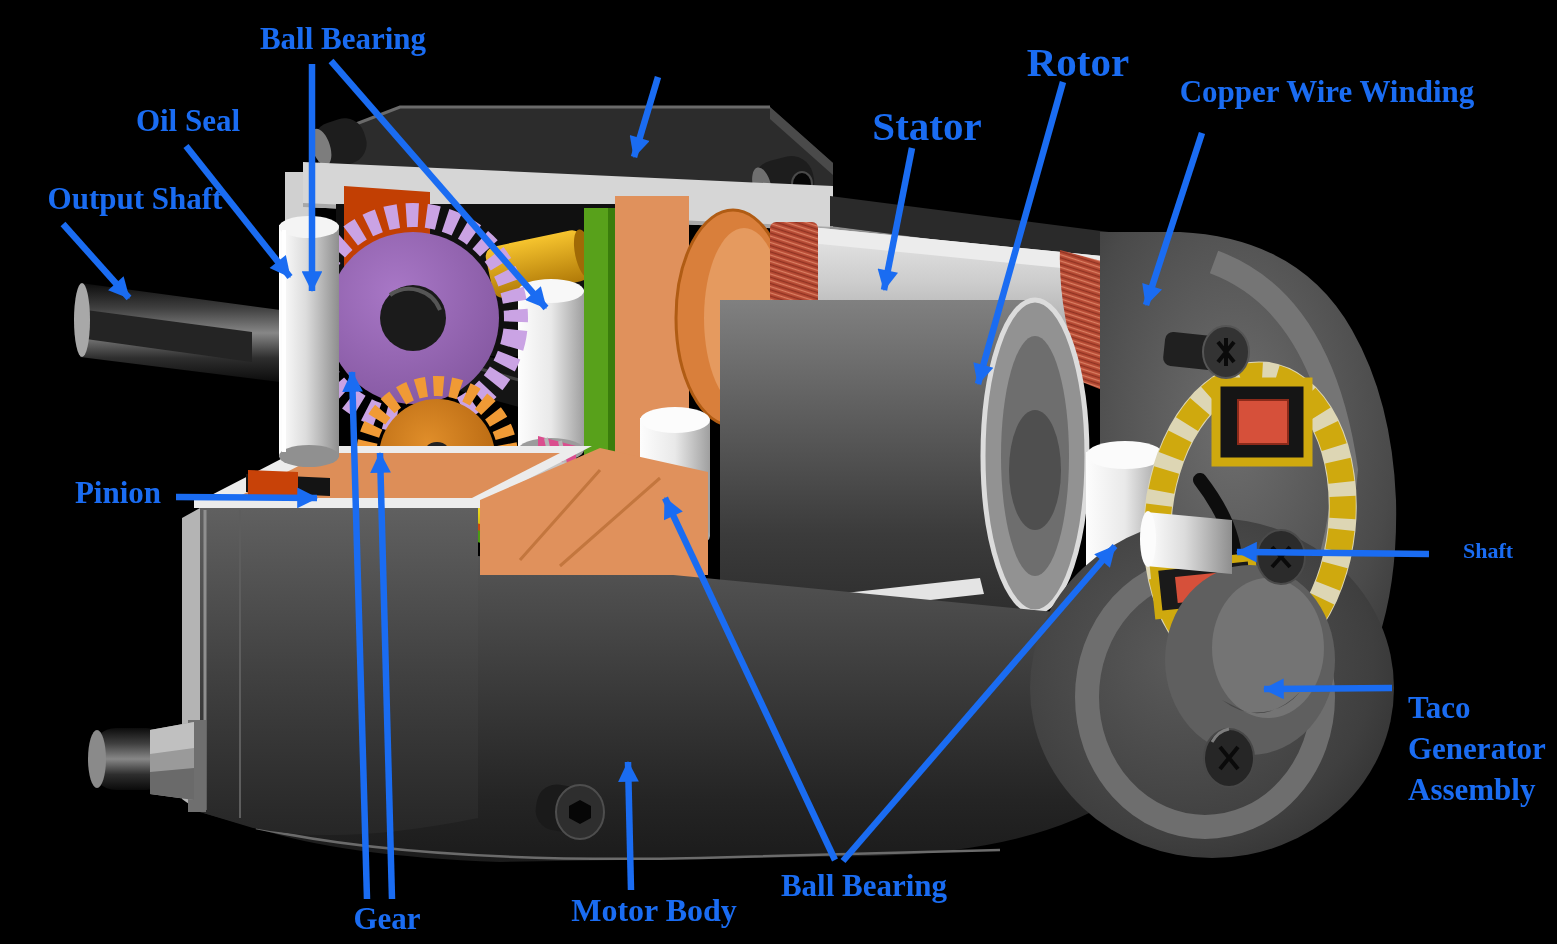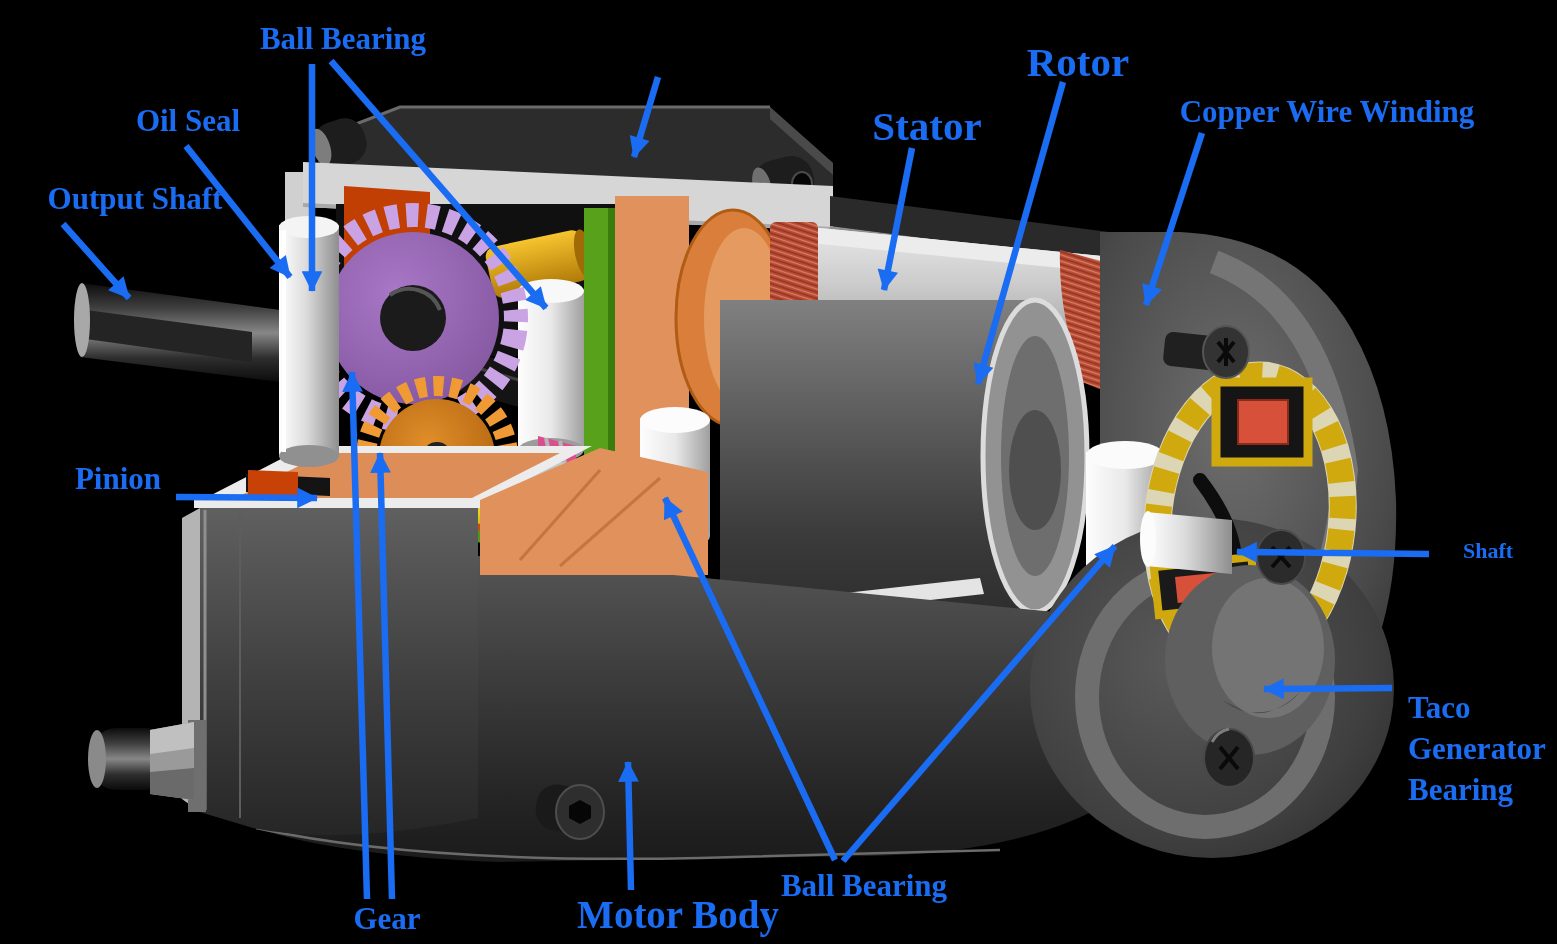--- a/index.html
+++ b/index.html
@@ -362,38 +362,38 @@
       </div>
       <div class="label center" style="left: 98px; top: 181px; font-size: 31px; margin-left: 37px;">
         <div>Output Shaft</div>
       </div>
       <div class="label center" style="left: 927px; top: 102px; font-size: 41px;">
         <div>Stator</div>
       </div>
       <div class="label center" style="left: 1078px; top: 38px; font-size: 41px;">
         <div>Rotor</div>
       </div>
-      <div class="label center" style="left: 1327px; top: 94px; font-size: 31px;">
+      <div class="label center" style="left: 1327px; top: 74px; font-size: 31px;">
         <div>Copper Wire Winding</div>
       </div>
-      <div class="label center" style="left: 118px; top: 461px; font-size: 31px;">
+      <div class="label center" style="left: 118px; top: 475px; font-size: 31px;">
         <div>Pinion</div>
       </div>
       <div class="label center" style="left: 1488px; top: 538px; font-size: 22px;">
         <div>Shaft</div>
       </div>
       <div class="label left" style="left: 1408px; top: 688px; font-size: 31px;">
         <div>Taco</div>
         <div>Generator</div>
-        <div>Bearing</div>
+        <div>Assembly</div>
       </div>
       <div class="label center" style="left: 387px; top: 901px; font-size: 31px;">
         <div>Gear</div>
       </div>
-      <div class="label center" style="left: 654px; top: 892px; font-size: 39px; margin-left: 24px;">
+      <div class="label center" style="left: 654px; top: 892px; font-size: 32px;">
         <div>Motor Body</div>
       </div>
       <div class="label center" style="left: 864px; top: 868px; font-size: 31px;">
         <div>Ball Bearing</div>
       </div>
     </div>
 
 </div>
 
 </body></html>

